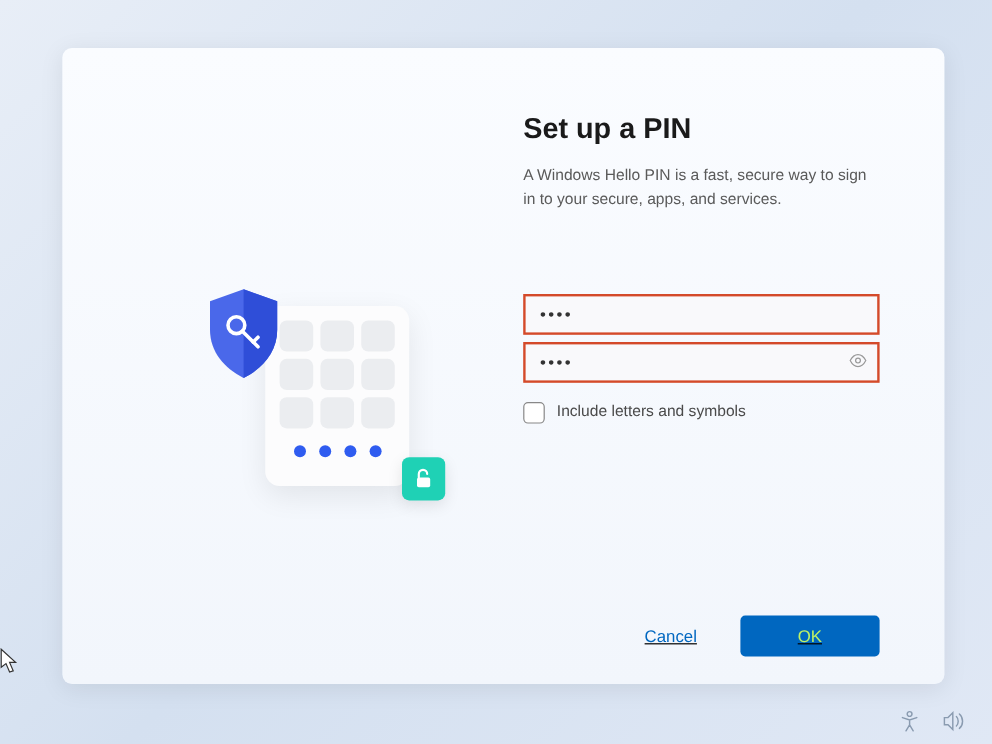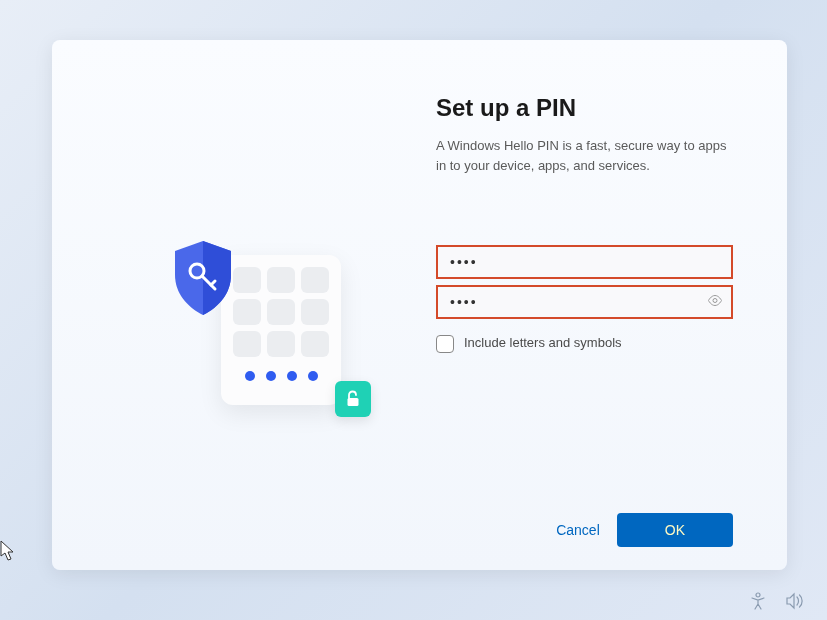--- a/index.html
+++ b/index.html
@@ -161,35 +161,36 @@
     .checkbox-label {
       font-size: 13px;
       color: #4a4a4a;
     }
     .spacer {
       flex: 1;
     }
     .buttons {
       display: flex;
       justify-content: flex-end;
-      gap: 3px;
+      gap: 22px;
       align-items: center;
       padding-top: 20px;
+      text-decoration: underline;
     }
     .btn-cancel {
       font-size: 14px;
       color: #0067c0;
       background: none;
       border: none;
       cursor: pointer;
       padding: 8px 14px;
     }
     .btn-ok {
       background: #0067c0;
-      color: #fef9c3;
+      color: #bef264;
       border: none;
       border-radius: 4px;
       font-size: 14px;
       padding: 9px 48px;
       cursor: pointer;
     }
     .taskbar-icons {
       position: absolute;
       bottom: 10px;
       right: 22px;
@@ -241,21 +242,21 @@
         <svg width="18" height="18" viewBox="0 0 18 18">
           <path d="M5 8 L5 5 C5 3 6.5 1.5 8.5 1.5 C10.5 1.5 12 3 12 5" fill="none" stroke="#fff" stroke-width="1.8" stroke-linecap="round"></path>
           <rect x="3.5" y="8" width="11" height="8" rx="1.5" fill="#fff"></rect>
         </svg>
       </div>
     </div>
   </div>
 
   <div class="content">
     <div class="title">Set up a PIN</div>
-    <div class="subtitle">A Windows Hello PIN is a fast, secure way to apps in to your device, apps, and services.</div>
+    <div class="subtitle">A Windows Hello PIN is a fast, secure way to sign in to your secure, apps, and services.</div>
 
     <input type="text" class="input-field" value="••••" placeholder="New PIN" style="">
 
     <div class="input-wrap">
       <input type="text" class="input-field" value="••••" placeholder="Confirm PIN" style="">
       <span class="reveal-icon">
         <svg width="16" height="12" viewBox="0 0 16 12">
           <path d="M8 1 C4 1 1.5 6 1.5 6 C1.5 6 4 11 8 11 C12 11 14.5 6 14.5 6 C14.5 6 12 1 8 1 Z" fill="none" stroke="#999" stroke-width="1"></path>
           <circle cx="8" cy="6" r="2" fill="none" stroke="#999" stroke-width="1"></circle>
         </svg>

